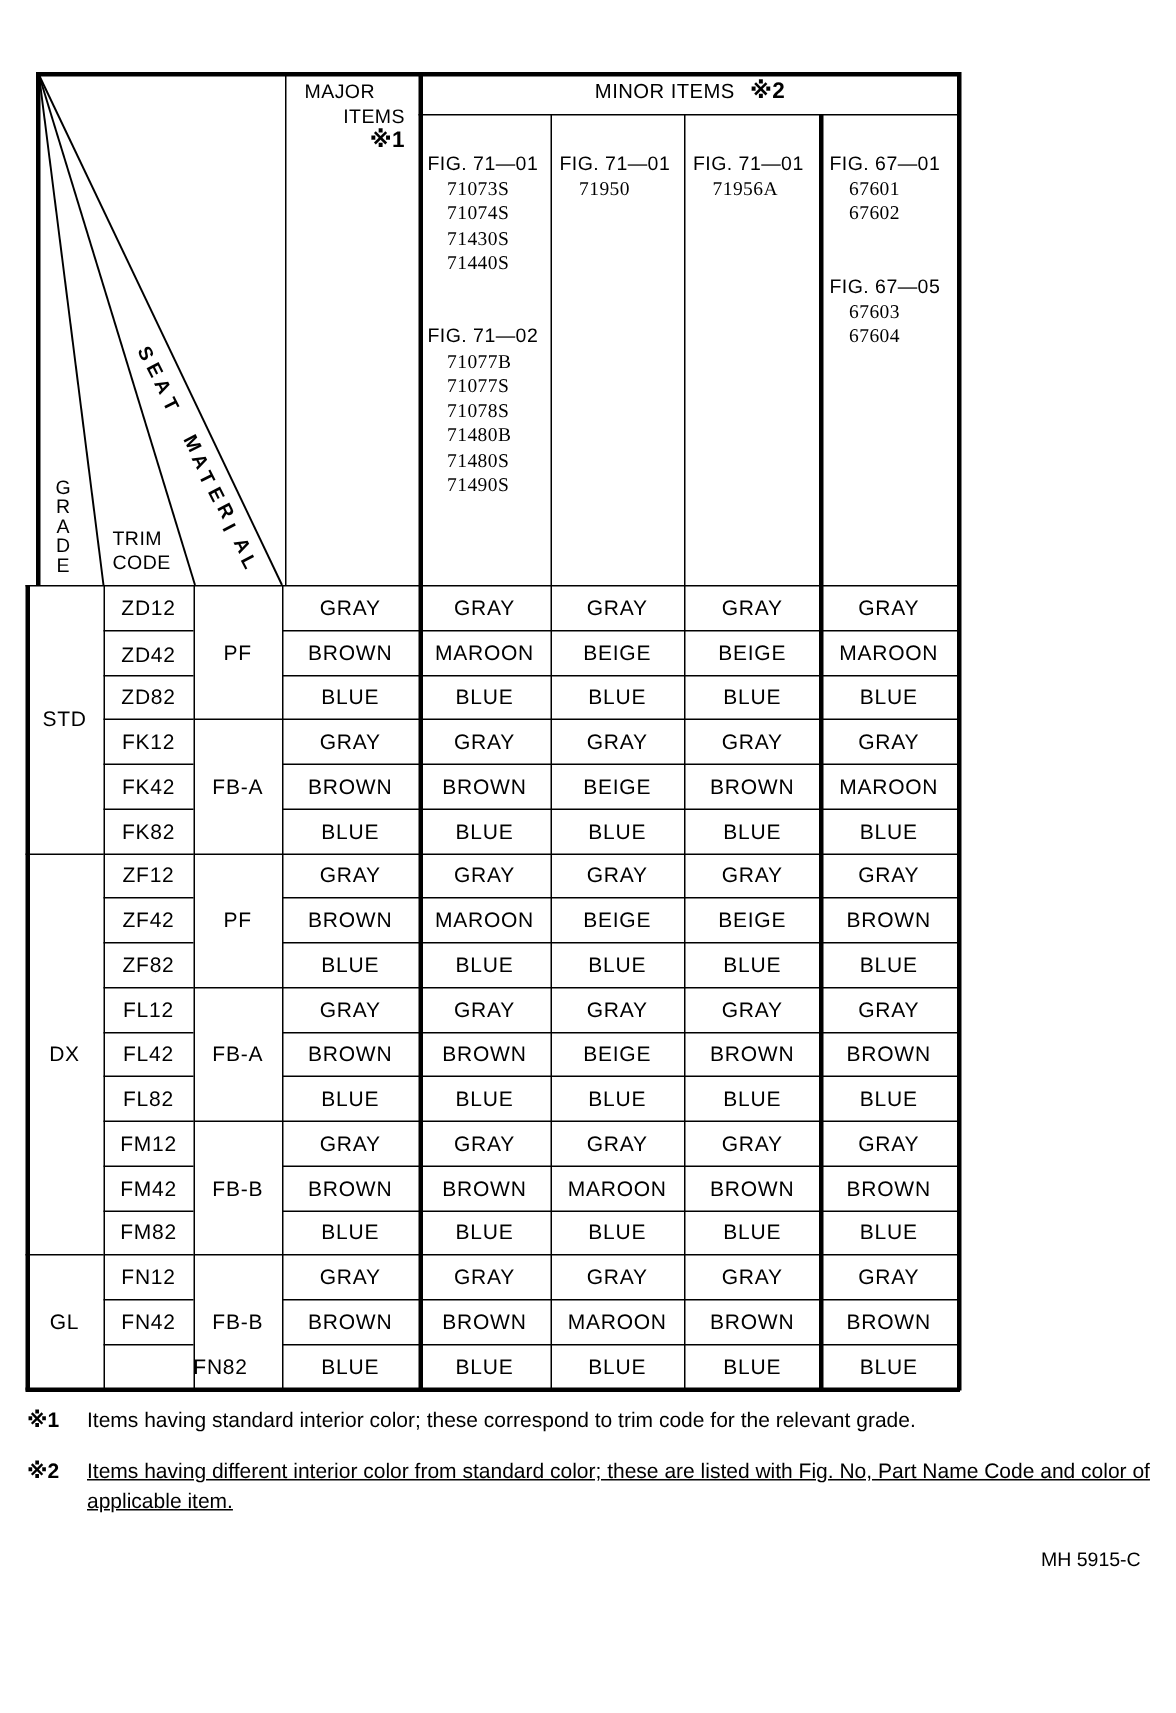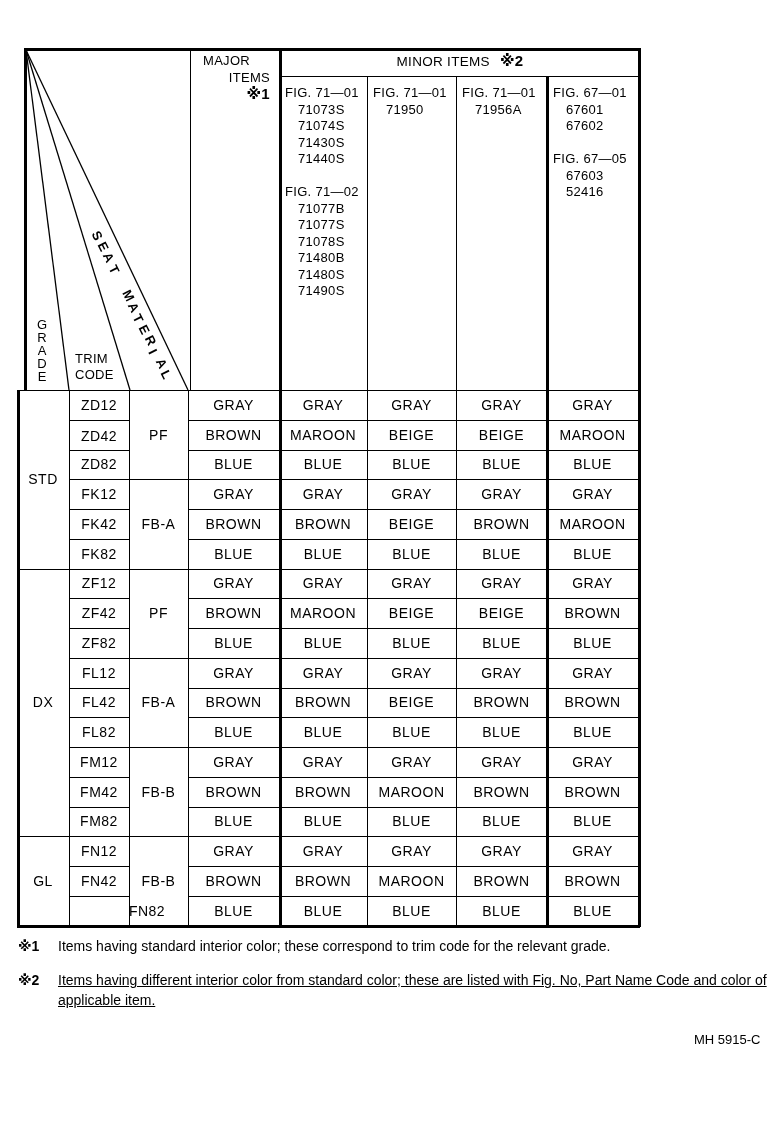--- a/index.html
+++ b/index.html
@@ -7,22 +7,22 @@
          font-family: "Liberation Sans", "DejaVu Sans", sans-serif; color: #000; }
   .abs { position: absolute; }
   .hline { position: absolute; height: 0; border-top: 1px solid #000; }
   .vline { position: absolute; width: 0; border-left: 1px solid #000; }
   .thick-h { border-top-width: 3px; }
   .thick-v { border-left-width: 3px; }
   .cell { position: absolute; display: flex; align-items: center; justify-content: center;
           font-size: 14px; letter-spacing: 0.5px; font-weight: 500; }
   .hdr { position: absolute; font-size: 13px; line-height: 16.5px; letter-spacing: 0.3px; }
   .fig-block { text-align: left; }
-  .fig-block .code { padding-left: 13px; display: block; }
-  .fig-block .fig { display: block; }
+  .fig-block .code { padding-left: 13px; display: block; font-family: Liberation Serif, serif; }
+  .fig-block .fig { display: block; margin-top: 16px; }
   .fig-block .gap { display: block; height: 16.5px; }
   .vert-letters { position: absolute; font-size: 13px; line-height: 13px; text-align: center; width: 14px; }
   .note { position: absolute; font-size: 14px; line-height: 20px; }
   .note .mark { position: absolute; left: 0; top: 0; font-weight: 700; }
   .note .txt { position: absolute; left: 40px; top: 0; width: 740px; }
   svg.diag { position: absolute; left: 0; top: 0; }
 </style>
 </head>
 <body>
 
@@ -154,21 +154,21 @@
       <span class="fig">FIG. 71—01</span>
       <span class="code">71956A</span>
     </div>
     <div class="hdr fig-block" style="left: 553px; top: 85px; width: 83px;">
       <span class="fig">FIG. 67—01</span>
       <span class="code">67601</span>
       <span class="code">67602</span>
       <span class="gap"></span>
       <span class="fig">FIG. 67—05</span>
       <span class="code">67603</span>
-      <span class="code">52416</span>
+      <span class="code">67604</span>
     </div>
   </div>
 
 <div id="body-cells">
     <div class="cell" style="left: 69px; top: 390px; width: 60px; height: 29.75px;">ZD12</div>
     <div class="cell" style="left: 188px; top: 390px; width: 91px; height: 29.75px;">GRAY</div>
     <div class="cell" style="left: 279px; top: 390px; width: 88px; height: 29.75px;">GRAY</div>
     <div class="cell" style="left: 367px; top: 390px; width: 89px; height: 29.75px;">GRAY</div>
     <div class="cell" style="left: 456px; top: 390px; width: 91px; height: 29.75px;">GRAY</div>
     <div class="cell" style="left: 547px; top: 390px; width: 91px; height: 29.75px;">GRAY</div>

